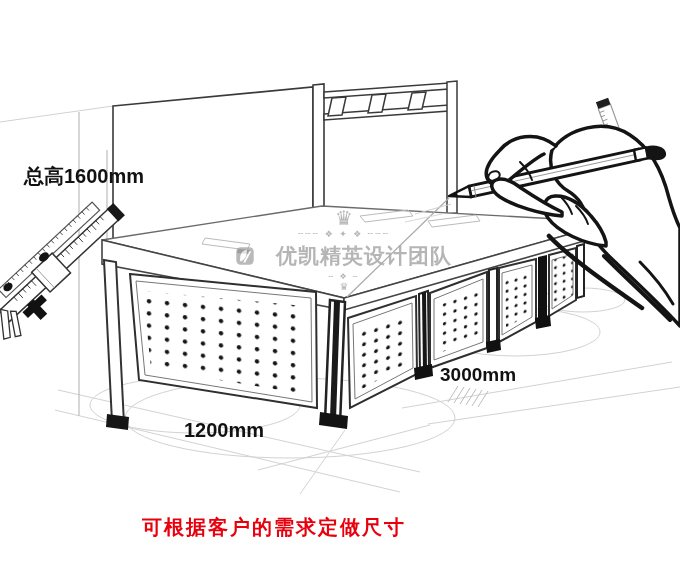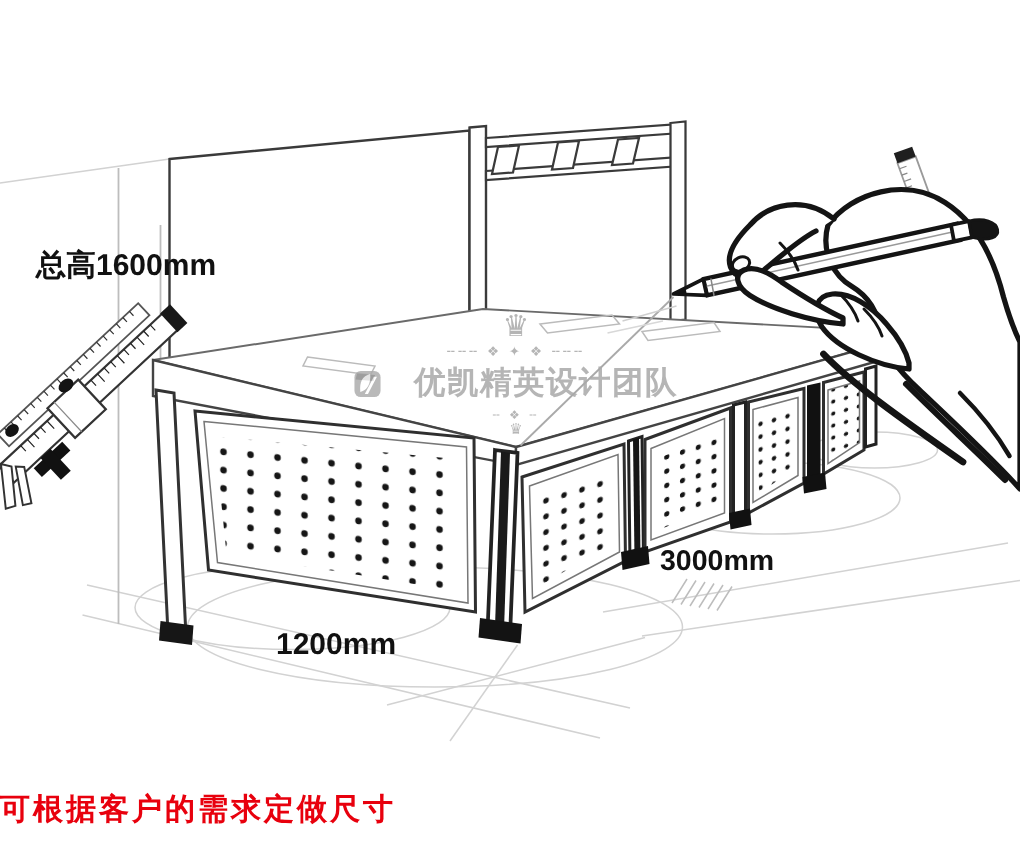--- a/index.html
+++ b/index.html
@@ -22,22 +22,22 @@
     user-select:none;
   }
   #watermark .crown{font-size:20px;}
   #watermark .flourish{font-size:9px;letter-spacing:2px;margin-top:1px;}
   #watermark .brandrow{display:flex;align-items:center;justify-content:center;gap:22px;margin-top:2px;}
   #watermark .brand{font-size:21px;font-weight:700;letter-spacing:1px;white-space:nowrap;}
   #watermark .site{font-size:14px;font-weight:700;letter-spacing:4px;margin-top:2px;white-space:nowrap;}
   #watermark .flourish2{font-size:8px;letter-spacing:2px;margin-top:2px;}
   #watermark .crown-small{font-size:10px;margin-top:0px;}
   #footer-note{
-    position:absolute;z-index:3;left:0;top:514px;width:548px;
-    font-size:20px;font-weight:700;letter-spacing:2px;color:#e8000d;white-space:nowrap;margin-top:12px;
+    position:absolute;z-index:3;left:0;top:514px;width:548px;text-align:center;
+    font-size:20px;font-weight:700;letter-spacing:2px;color:#e8000d;white-space:nowrap;
   }
 </style>
 </head>
 <body>
 
 <div id="stage">
 
   <svg id="lineart" width="680" height="578" viewBox="0 0 680 578" xmlns="http://www.w3.org/2000/svg">
     <defs>
       <pattern id="pegL" width="18" height="12.2" patternUnits="userSpaceOnUse" patternTransform="skewY(6)">

